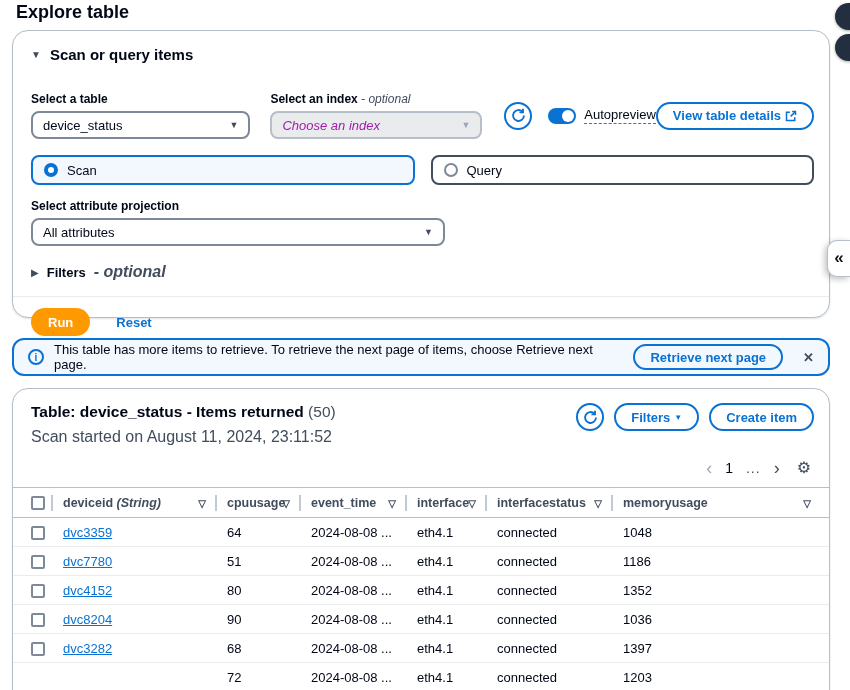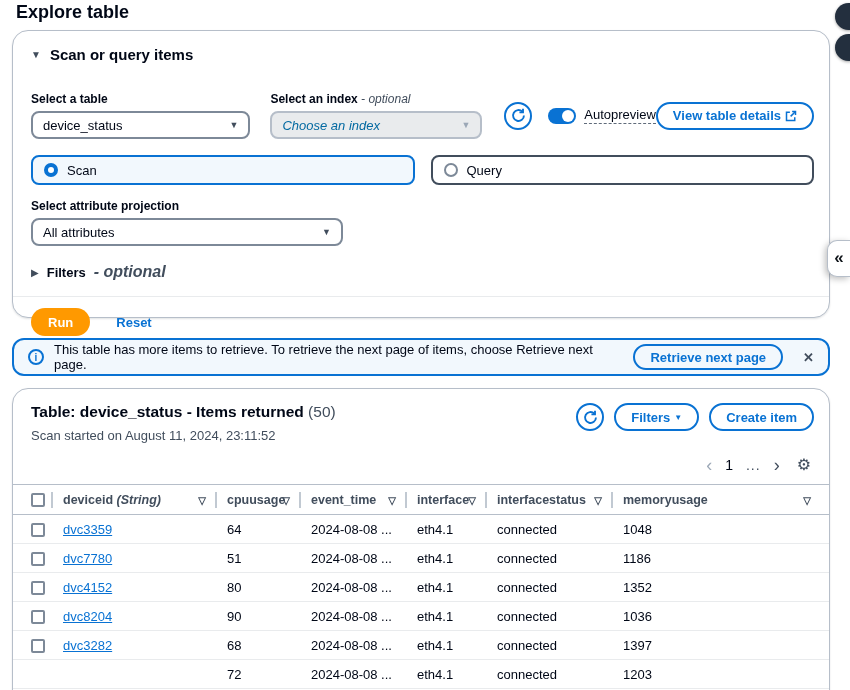--- a/index.html
+++ b/index.html
@@ -27,21 +27,21 @@
   .expander{display:flex;align-items:center;gap:9px;padding:15px 18px 0;cursor:pointer;}
   .caret{font-size:10px;color:#414d5c;}
   .panel-title{font-size:15px;font-weight:700;}
 
   .form-row{display:flex;align-items:center;padding:0 15px 0 18px;margin-top:29px;}
   .fld-label{display:block;font-size:12px;font-weight:700;margin-bottom:5px;color:#000716;}
   .opt{font-weight:400;font-style:italic;color:#414d5c;}
   .select{height:28px;border:2px solid #7d8998;border-radius:8px;background:#fff;display:flex;
           align-items:center;justify-content:space-between;padding:0 10px;font-size:13px;cursor:pointer;}
   .select.disabled{background:#e9ebed;border-color:#b6bec9;cursor:default;}
-  .placeholder{color:#0369a1;font-style:italic;}
+  .placeholder{color:#a21caf;font-style:italic;}
   .sel-caret{font-size:9px;color:#414d5c;margin-left:8px;}
   .select.disabled .sel-caret{color:#9ba7b6;}
   .f-table{width:235px;}
   .f-index{width:227px;margin-left:20px;}
 
   .icon-btn{width:28px;height:28px;border-radius:50%;border:2px solid #0972d3;background:#fff;
             display:flex;align-items:center;justify-content:center;margin-left:22px;cursor:pointer;
             flex:0 0 auto;padding:0;}
   .toggle-wrap{display:flex;align-items:center;gap:8px;margin-left:16px;height:28px;}
   .toggle{width:28px;height:16px;border-radius:8px;background:#0972d3;position:relative;
@@ -55,21 +55,21 @@
   .details-btn{margin-left:auto;}
 
   .segment-row{display:flex;gap:16px;margin:16px 15px 0 18px;}
   .segment{flex:1;height:30px;border:2px solid #414d5c;border-radius:8px;display:flex;
            align-items:center;gap:9px;padding:0 11px;font-size:13px;cursor:pointer;background:#fff;}
   .segment.selected{border-color:#0972d3;background:#f2f8fd;}
   .radio{width:14px;height:14px;border-radius:50%;border:2px solid #7d8998;background:#fff;flex:0 0 auto;}
   .radio.checked{border:4px solid #0972d3;}
 
   .attr-field{margin:14px 18px 0;}
-  .attr-select{width:312px;}
+  .attr-select{width:414px;}
 
   .filters-row{display:flex;align-items:center;gap:8px;margin:17px 18px 0;cursor:pointer;}
   .filters-label{font-size:13px;font-weight:700;}
   .opt.bold{font-weight:700;}
 
   .divider{border-top:1px solid #e9ebed;margin-top:15px;}
   .actions-row{display:flex;align-items:center;gap:26px;padding:11px 18px;}
   .run-btn{height:28px;padding:0 17px;border:none;border-radius:16px;background:#ff9900;
            color:#fff;font-weight:700;font-size:13px;font-family:inherit;cursor:pointer;}
   .reset-link{color:#0972d3;font-weight:700;font-size:13px;text-decoration:none;cursor:pointer;}
@@ -78,21 +78,21 @@
             border-radius:12px;background:#f2f8fd;display:flex;align-items:center;padding:0 14px;gap:10px;}
   .info-icon{width:16px;height:16px;border-radius:50%;border:2px solid #0972d3;color:#0972d3;
              font-weight:700;font-size:10px;display:flex;align-items:center;justify-content:center;flex:0 0 auto;}
   .flash-text{font-size:13px;flex:1;}
   .flash-btn{background:transparent;height:26px;}
   .close-x{font-size:13px;font-weight:700;color:#414d5c;margin-left:10px;cursor:pointer;}
 
   .results-head{display:flex;justify-content:space-between;align-items:flex-start;padding:14px 15px 0 18px;}
   .panel-title2{font-size:15.5px;font-weight:700;}
   .count{font-weight:400;color:#414d5c;}
-  .subtitle{font-size:13px;color:#414d5c;margin-top:7px;}
+  .subtitle{font-size:16px;color:#414d5c;margin-top:7px;}
   .rh-actions{display:flex;align-items:center;gap:10px;}
   .rh-actions .icon-btn{margin-left:0;}
   .btn-caret{font-size:8px;}
 
   .pagination{display:flex;align-items:center;justify-content:flex-end;gap:13px;padding:12px 18px 0;font-size:14px;}
   .pg{cursor:pointer;line-height:1;}
   .pg.prev{color:#9ba7b6;font-size:18px;}
   .pg.next{color:#414d5c;font-size:18px;}
   .pg.num{color:#000716;}
   .pg.ell{color:#414d5c;letter-spacing:1px;cursor:default;}

